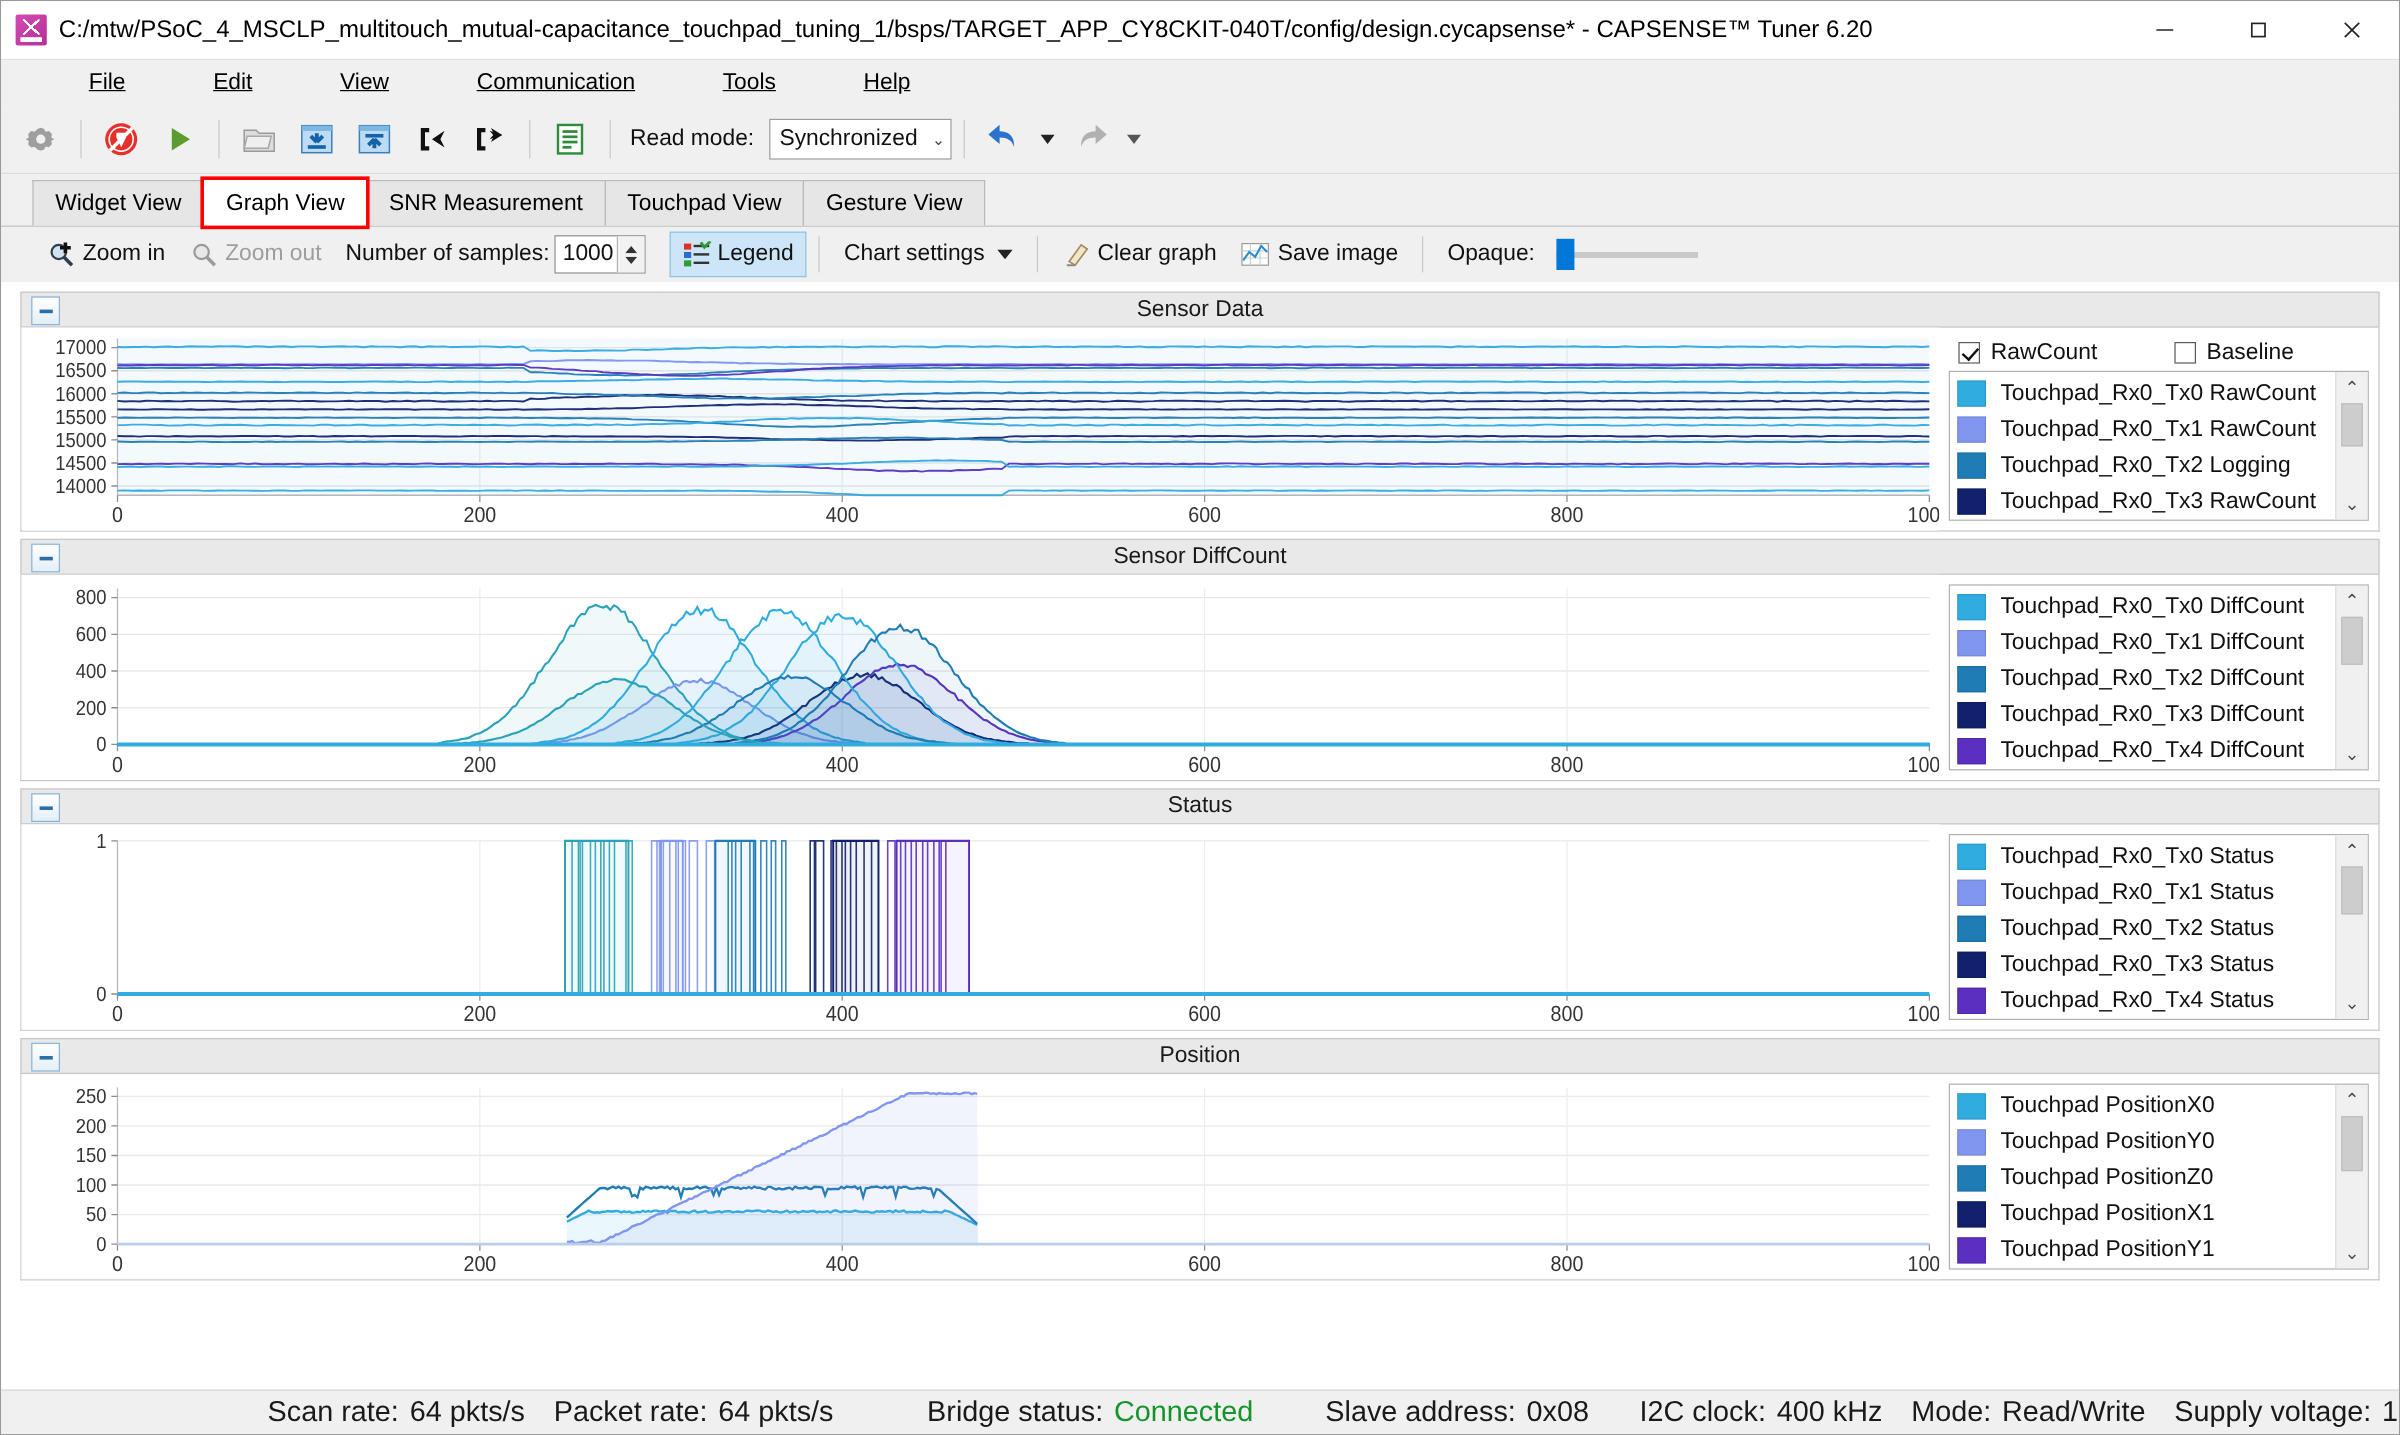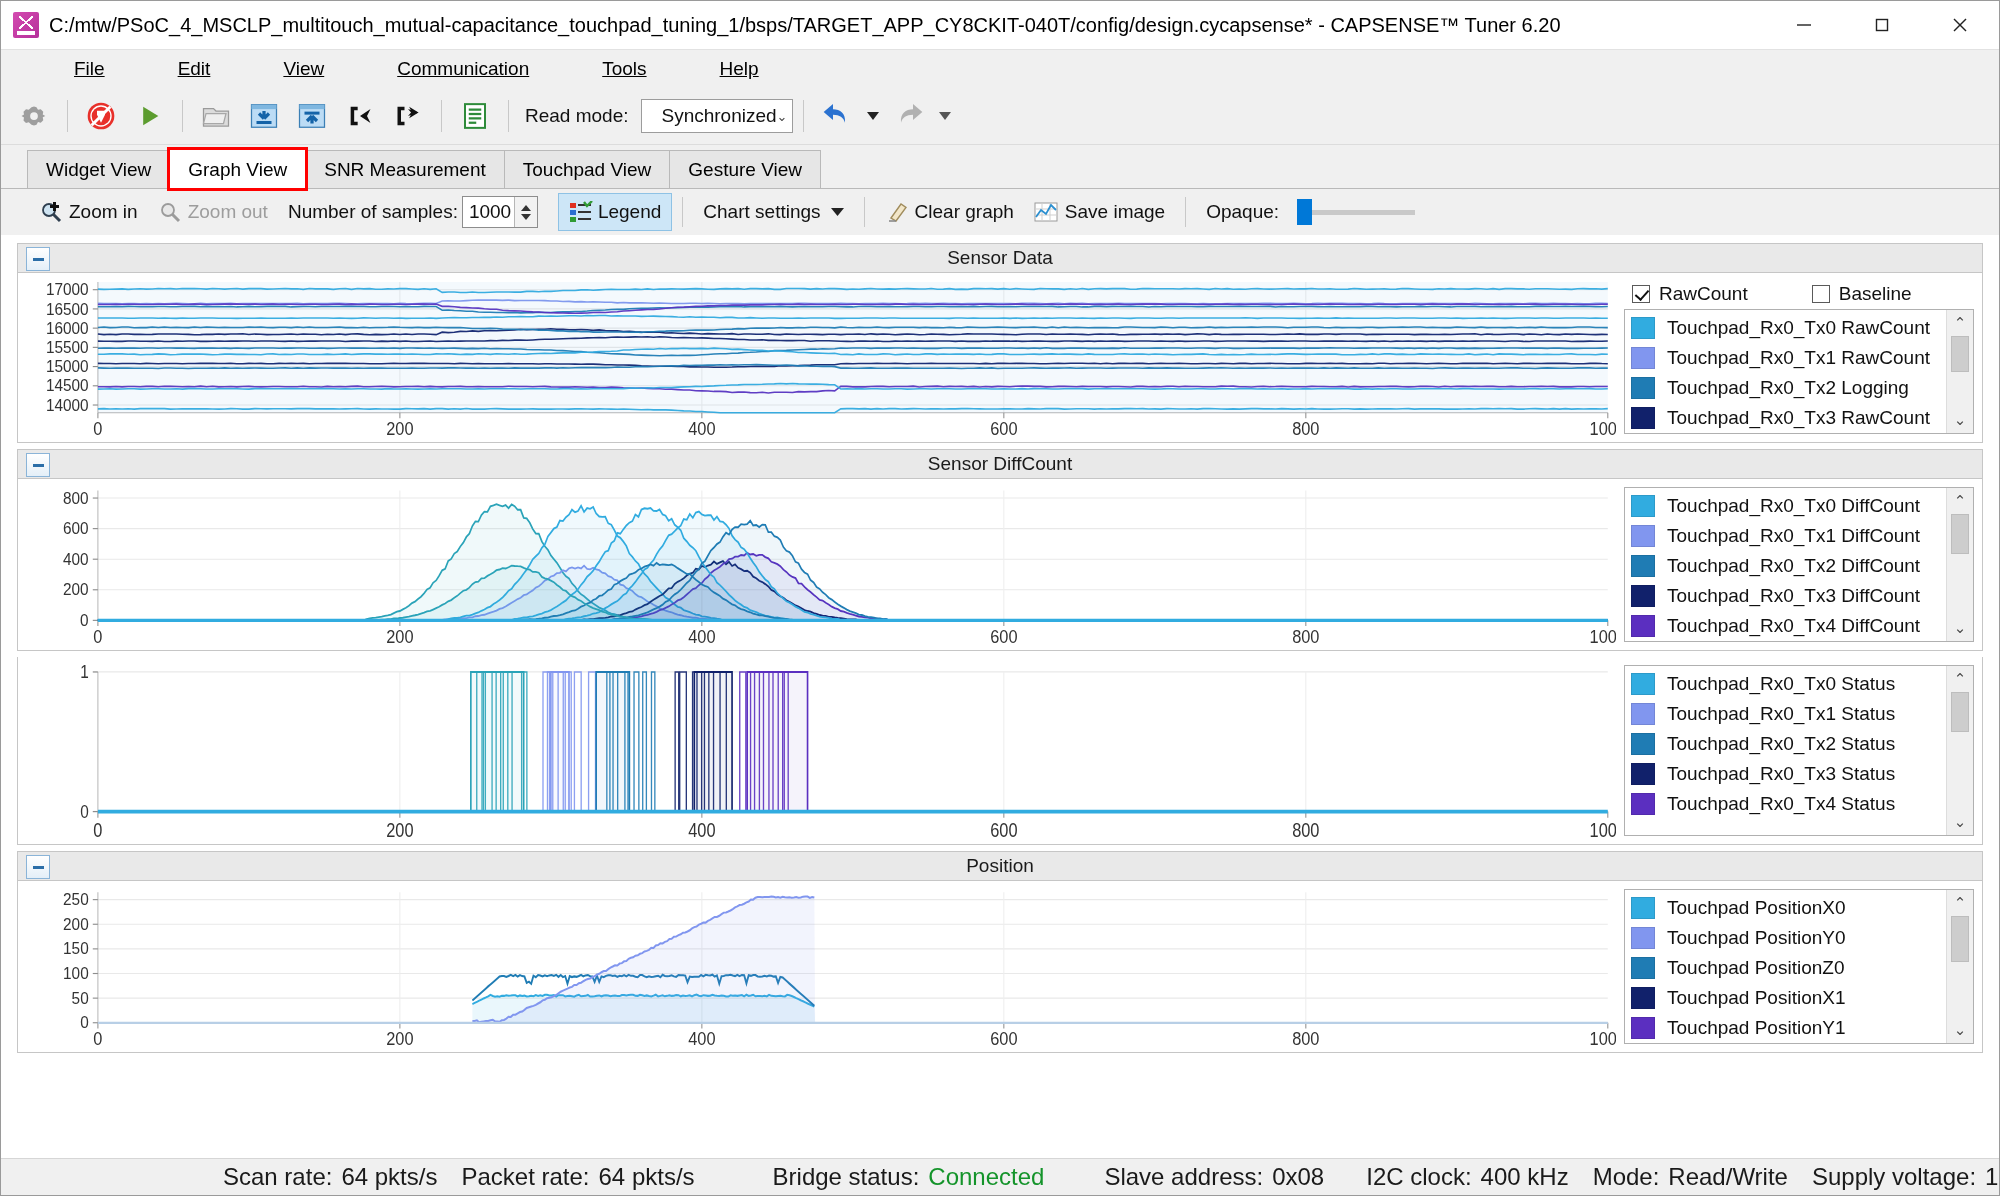--- a/index.html
+++ b/index.html
@@ -52,21 +52,21 @@
     height:56px;flex:0 0 56px;background:#f0f0f0;display:flex;align-items:center;
     padding-left:10px;border-bottom:1px solid #dcdcdc;gap:2px;
   }
   .tb-btn{width:46px;height:46px;display:flex;align-items:center;justify-content:center;}
   .tb-sep{width:1px;height:32px;background:#c8c8c8;margin:0 8px;}
   .tb-label{font-size:19px;margin:0 10px 0 6px;}
   .combo{
     width:152px;height:34px;border:1px solid #9c9c9c;background:#fff;display:flex;
     align-items:center;padding:0 4px 0 8px;font-size:19px;box-sizing:border-box;
   }
-  .combo .cv{flex:1;white-space:nowrap;overflow:hidden;text-align:right;}
+  .combo .cv{flex:1;white-space:nowrap;overflow:hidden;}
   .combo .ca{color:#444;font-size:13px;}
   .tb-caret{width:22px;height:46px;display:flex;align-items:center;justify-content:center;}
   
   .tabrow{
     height:44px;flex:0 0 44px;background:#f0f0f0;display:flex;align-items:flex-end;
     padding-left:26px;border-bottom:1px solid #b9b9b9;box-sizing:border-box;
   }
   .tab{
     height:38px;padding:0 18px;display:flex;align-items:center;font-size:19px;
     background:#e6e6e6;border:1px solid #b9b9b9;border-bottom:none;margin-right:-1px;
@@ -597,20 +597,24 @@
               <div class="sc-thumb" style="height:40px"></div>
               <div class="sc-spacer"></div>
               <div class="sc-arr">⌄</div>
             </div>
           </div>
         </div>
       </div>
     </div>
 
     <div class="panel" style="flex:0 0 188px">
+      <div class="panel-head">
+        <div class="collapse"></div>
+        <div class="panel-title">Status</div>
+      </div>
       <div class="panel-body">
         <div class="plotwrap">
           <svg viewBox="0 0 1560 150" preserveAspectRatio="none" id="svg-status">
               <rect x="78" y="12" width="1474" height="112" fill="#ffffff"></rect>
               <line x1="78" y1="124" x2="1552" y2="124" stroke="#e9e9e9" stroke-width="1"></line>
               <line x1="78" y1="12" x2="1552" y2="12" stroke="#e9e9e9" stroke-width="1"></line>
               <line x1="372.8" y1="12" x2="372.8" y2="124" stroke="#ededed" stroke-width="1"></line>
               <line x1="667.6" y1="12" x2="667.6" y2="124" stroke="#ededed" stroke-width="1"></line>
               <line x1="962.4" y1="12" x2="962.4" y2="124" stroke="#ededed" stroke-width="1"></line>
               <line x1="1257.2" y1="12" x2="1257.2" y2="124" stroke="#ededed" stroke-width="1"></line>

